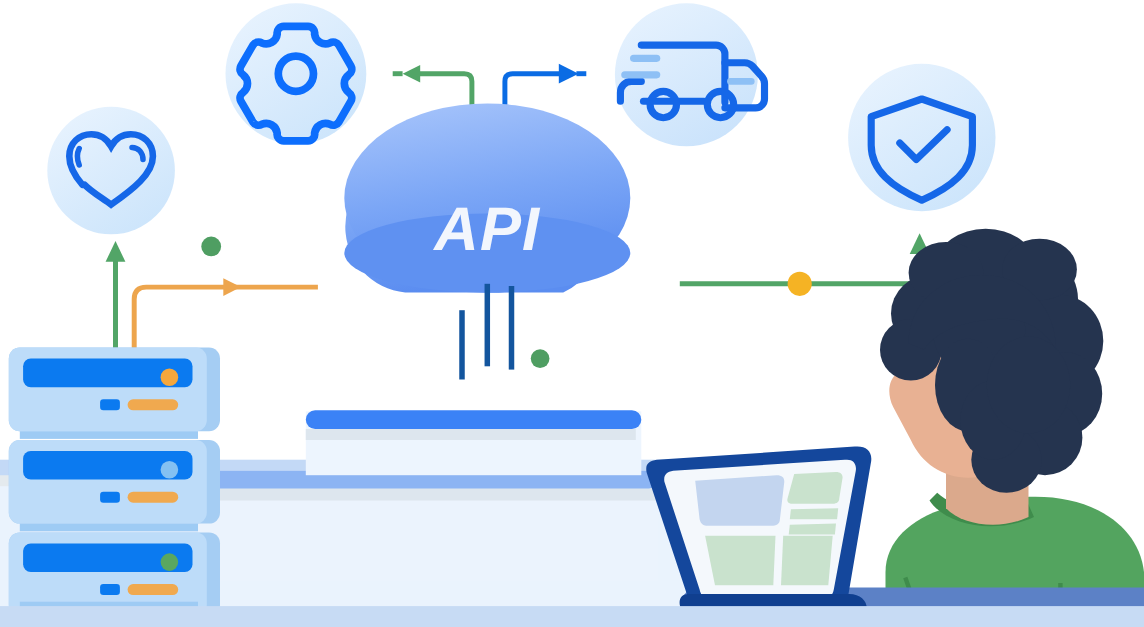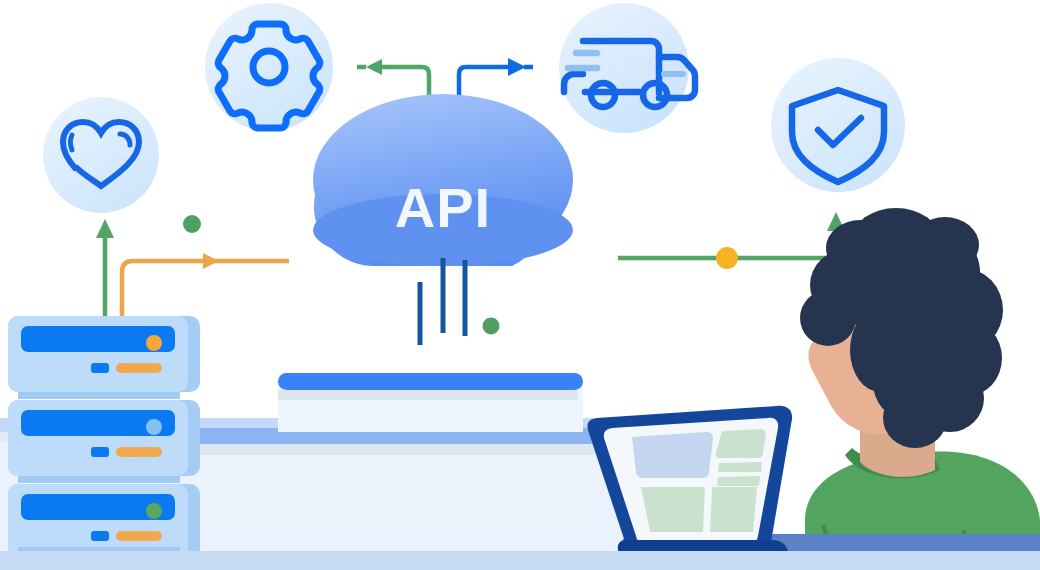--- a/index.html
+++ b/index.html
@@ -1,21 +1,21 @@
 <!DOCTYPE html>
 <html><head>
 <meta charset="utf-8">
 <style>
   html,body{margin:0;padding:0;}
   body{
     width:1040px;height:570px;overflow:hidden;
     background:#ffffff;
     font-family:"Liberation Sans", sans-serif;
   }
-  #scene{position:relative;width:1040px;height:570px;overflow:hidden;background:#ffffff;}
+  #scene{position:relative;width:1040px;height:570px;overflow:hidden;background:#ffffff;font-style:italic;}
   #scene svg{display:block;}
 </style>
 </head>
 <body>
 
 <div id="scene">
 
   <svg width="1040" height="570" viewBox="0 0 1040 570" xmlns="http://www.w3.org/2000/svg">
 
     <defs>

